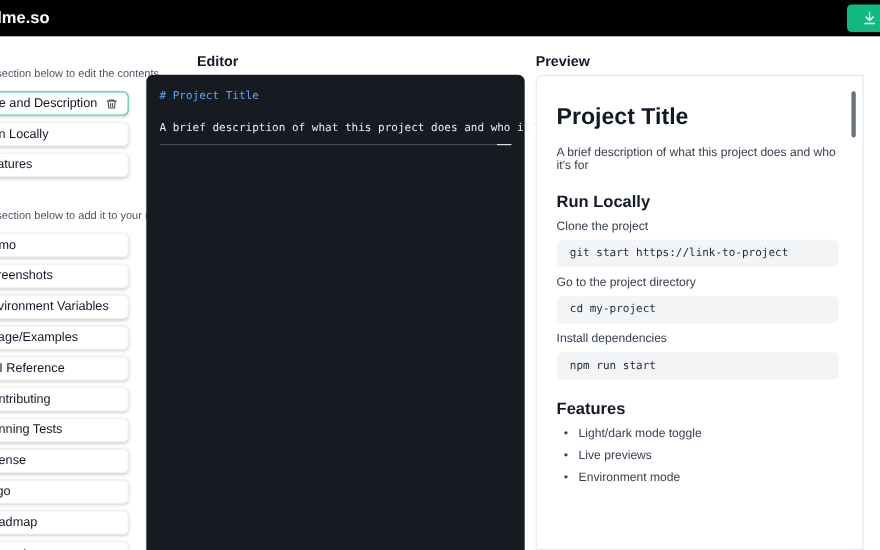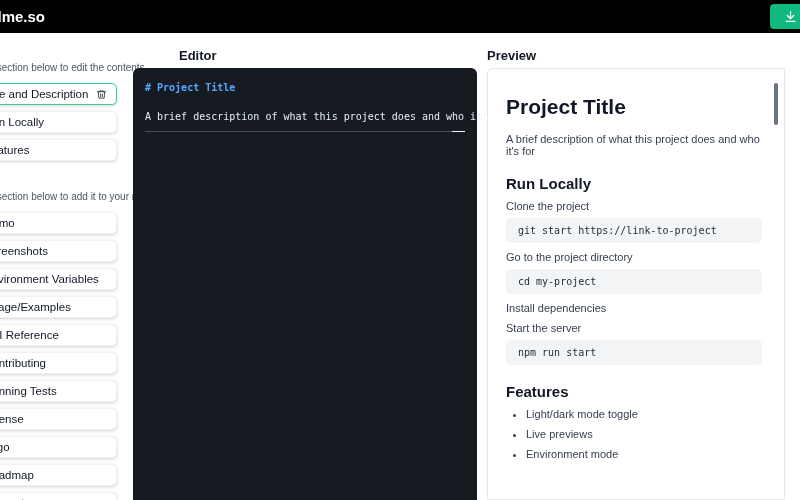--- a/index.html
+++ b/index.html
@@ -31,21 +31,21 @@
   .col-title{position:absolute;top:48px;font-size:13px;font-weight:700;color:#111827;margin:0;}
   .ed-title{left:133px;padding-left:46px;}
   .pv-title{left:487px;}
 
   
   .editor-panel{position:absolute;left:133px;top:68px;width:344px;height:432px;
           background:var(--editor-bg,#161b22);border-radius:6px 6px 0 0;padding:13px 12px;
           box-sizing:border-box;font-family:"DejaVu Sans Mono",monospace;font-size:10px;
           line-height:1.45;cursor:text;}
   .ed-line{white-space:pre;}
-  .ed-line.heading{color:var(--editor-heading,#58a6ff);font-weight:700;}
+  .ed-line.heading{color:var(--editor-heading,#58a6ff);font-weight:400;}
   .ed-line.text{color:var(--editor-text,#e6edf3);}
   .caret-line{margin-top:6px;height:1px;
           background:linear-gradient(to right,rgba(255,255,255,0.22) 0 96%,rgba(255,255,255,0.95) 96% 100%);}
 
   
   .preview-panel{position:absolute;left:487px;top:68px;width:298px;height:432px;background:#fff;
           border:1px solid #e5e7eb;border-radius:6px 0 0 0;box-sizing:border-box;
           padding:16px 22px 0 18px;overflow:hidden;}
   .pv-scrollbar{position:absolute;right:6px;top:14px;width:4px;height:42px;
           background:var(--scrollbar,#6b7280);border-radius:2px;cursor:grab;}
@@ -151,21 +151,20 @@
   <div class="preview-panel">
     <div id="preview-content">
         <h1>Project Title</h1>
         <p>A brief description of what this project does and who it's for</p>
         <h2>Run Locally</h2>
         <p>Clone the project</p>
         <div class="codeblock">git start https://link-to-project</div>
         <p>Go to the project directory</p>
         <div class="codeblock">cd my-project</div>
         <p>Install dependencies</p>
-        <p>Start the server</p>
         <div class="codeblock">npm run start</div>
         <h2>Features</h2>
         <ul>
           <li>Light/dark mode toggle</li>
           <li>Live previews</li>
           <li>Environment mode</li>
         </ul>
       </div>
     <div class="pv-scrollbar"></div>
   </div>

